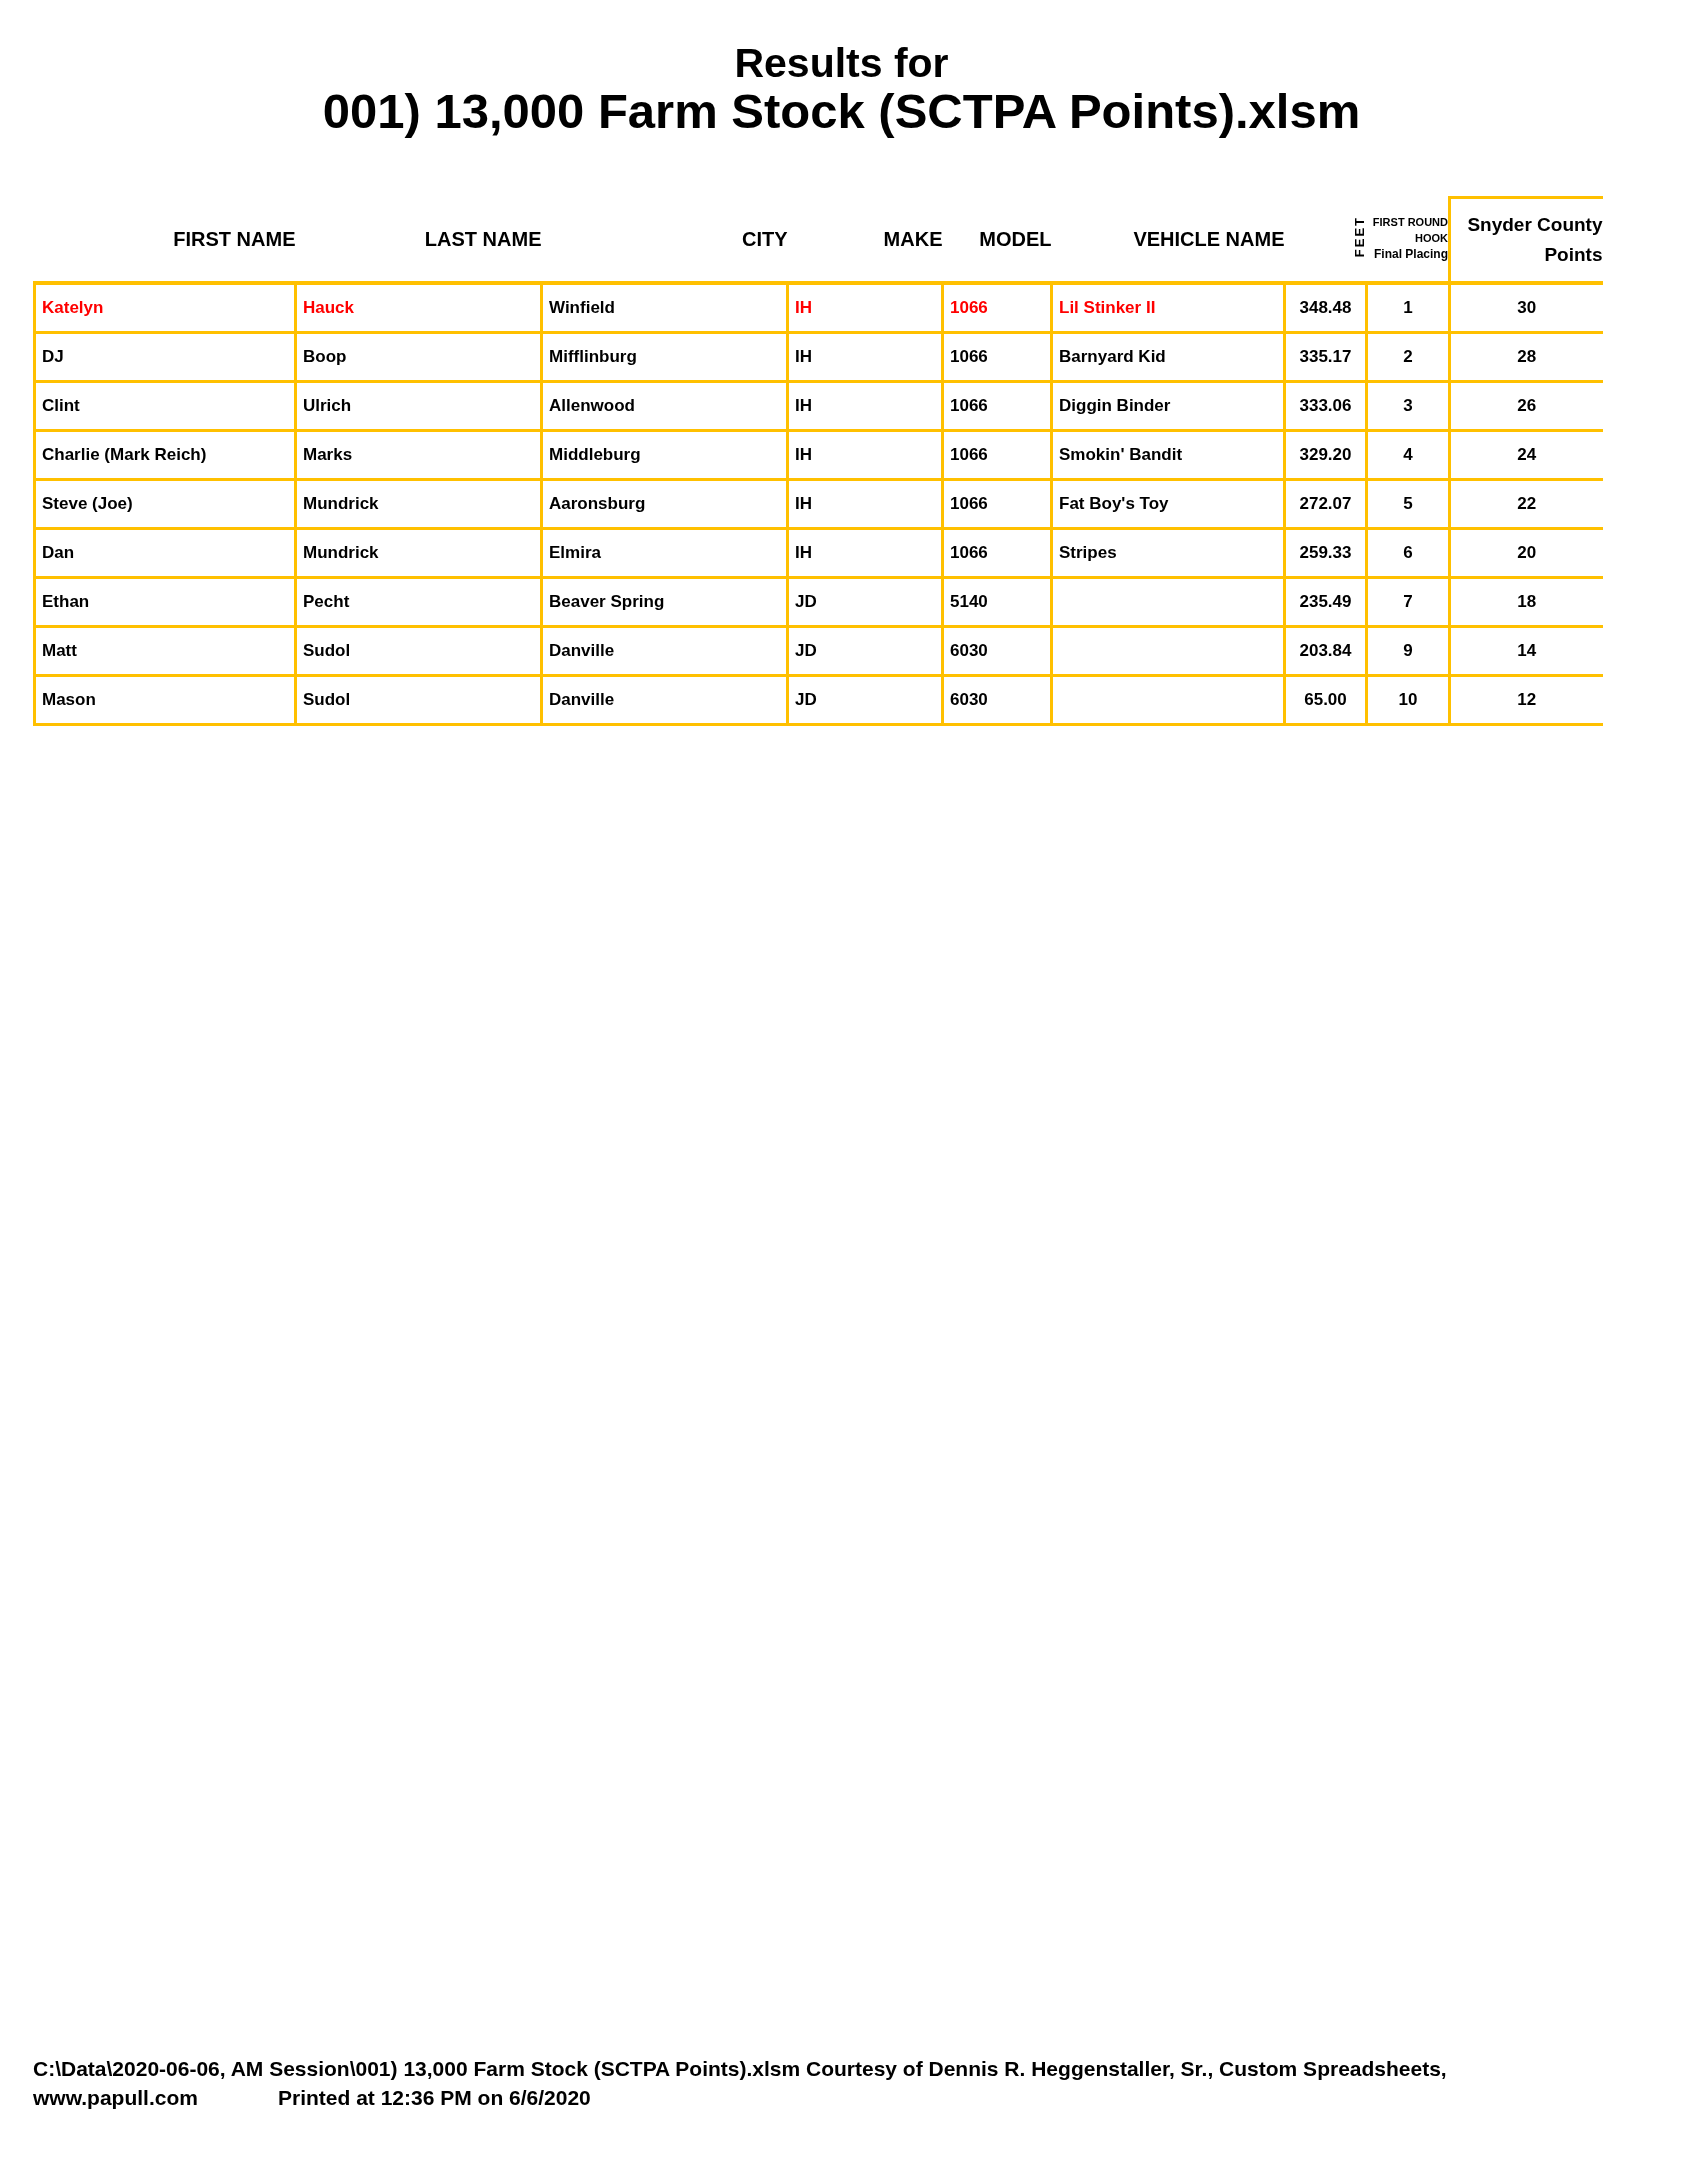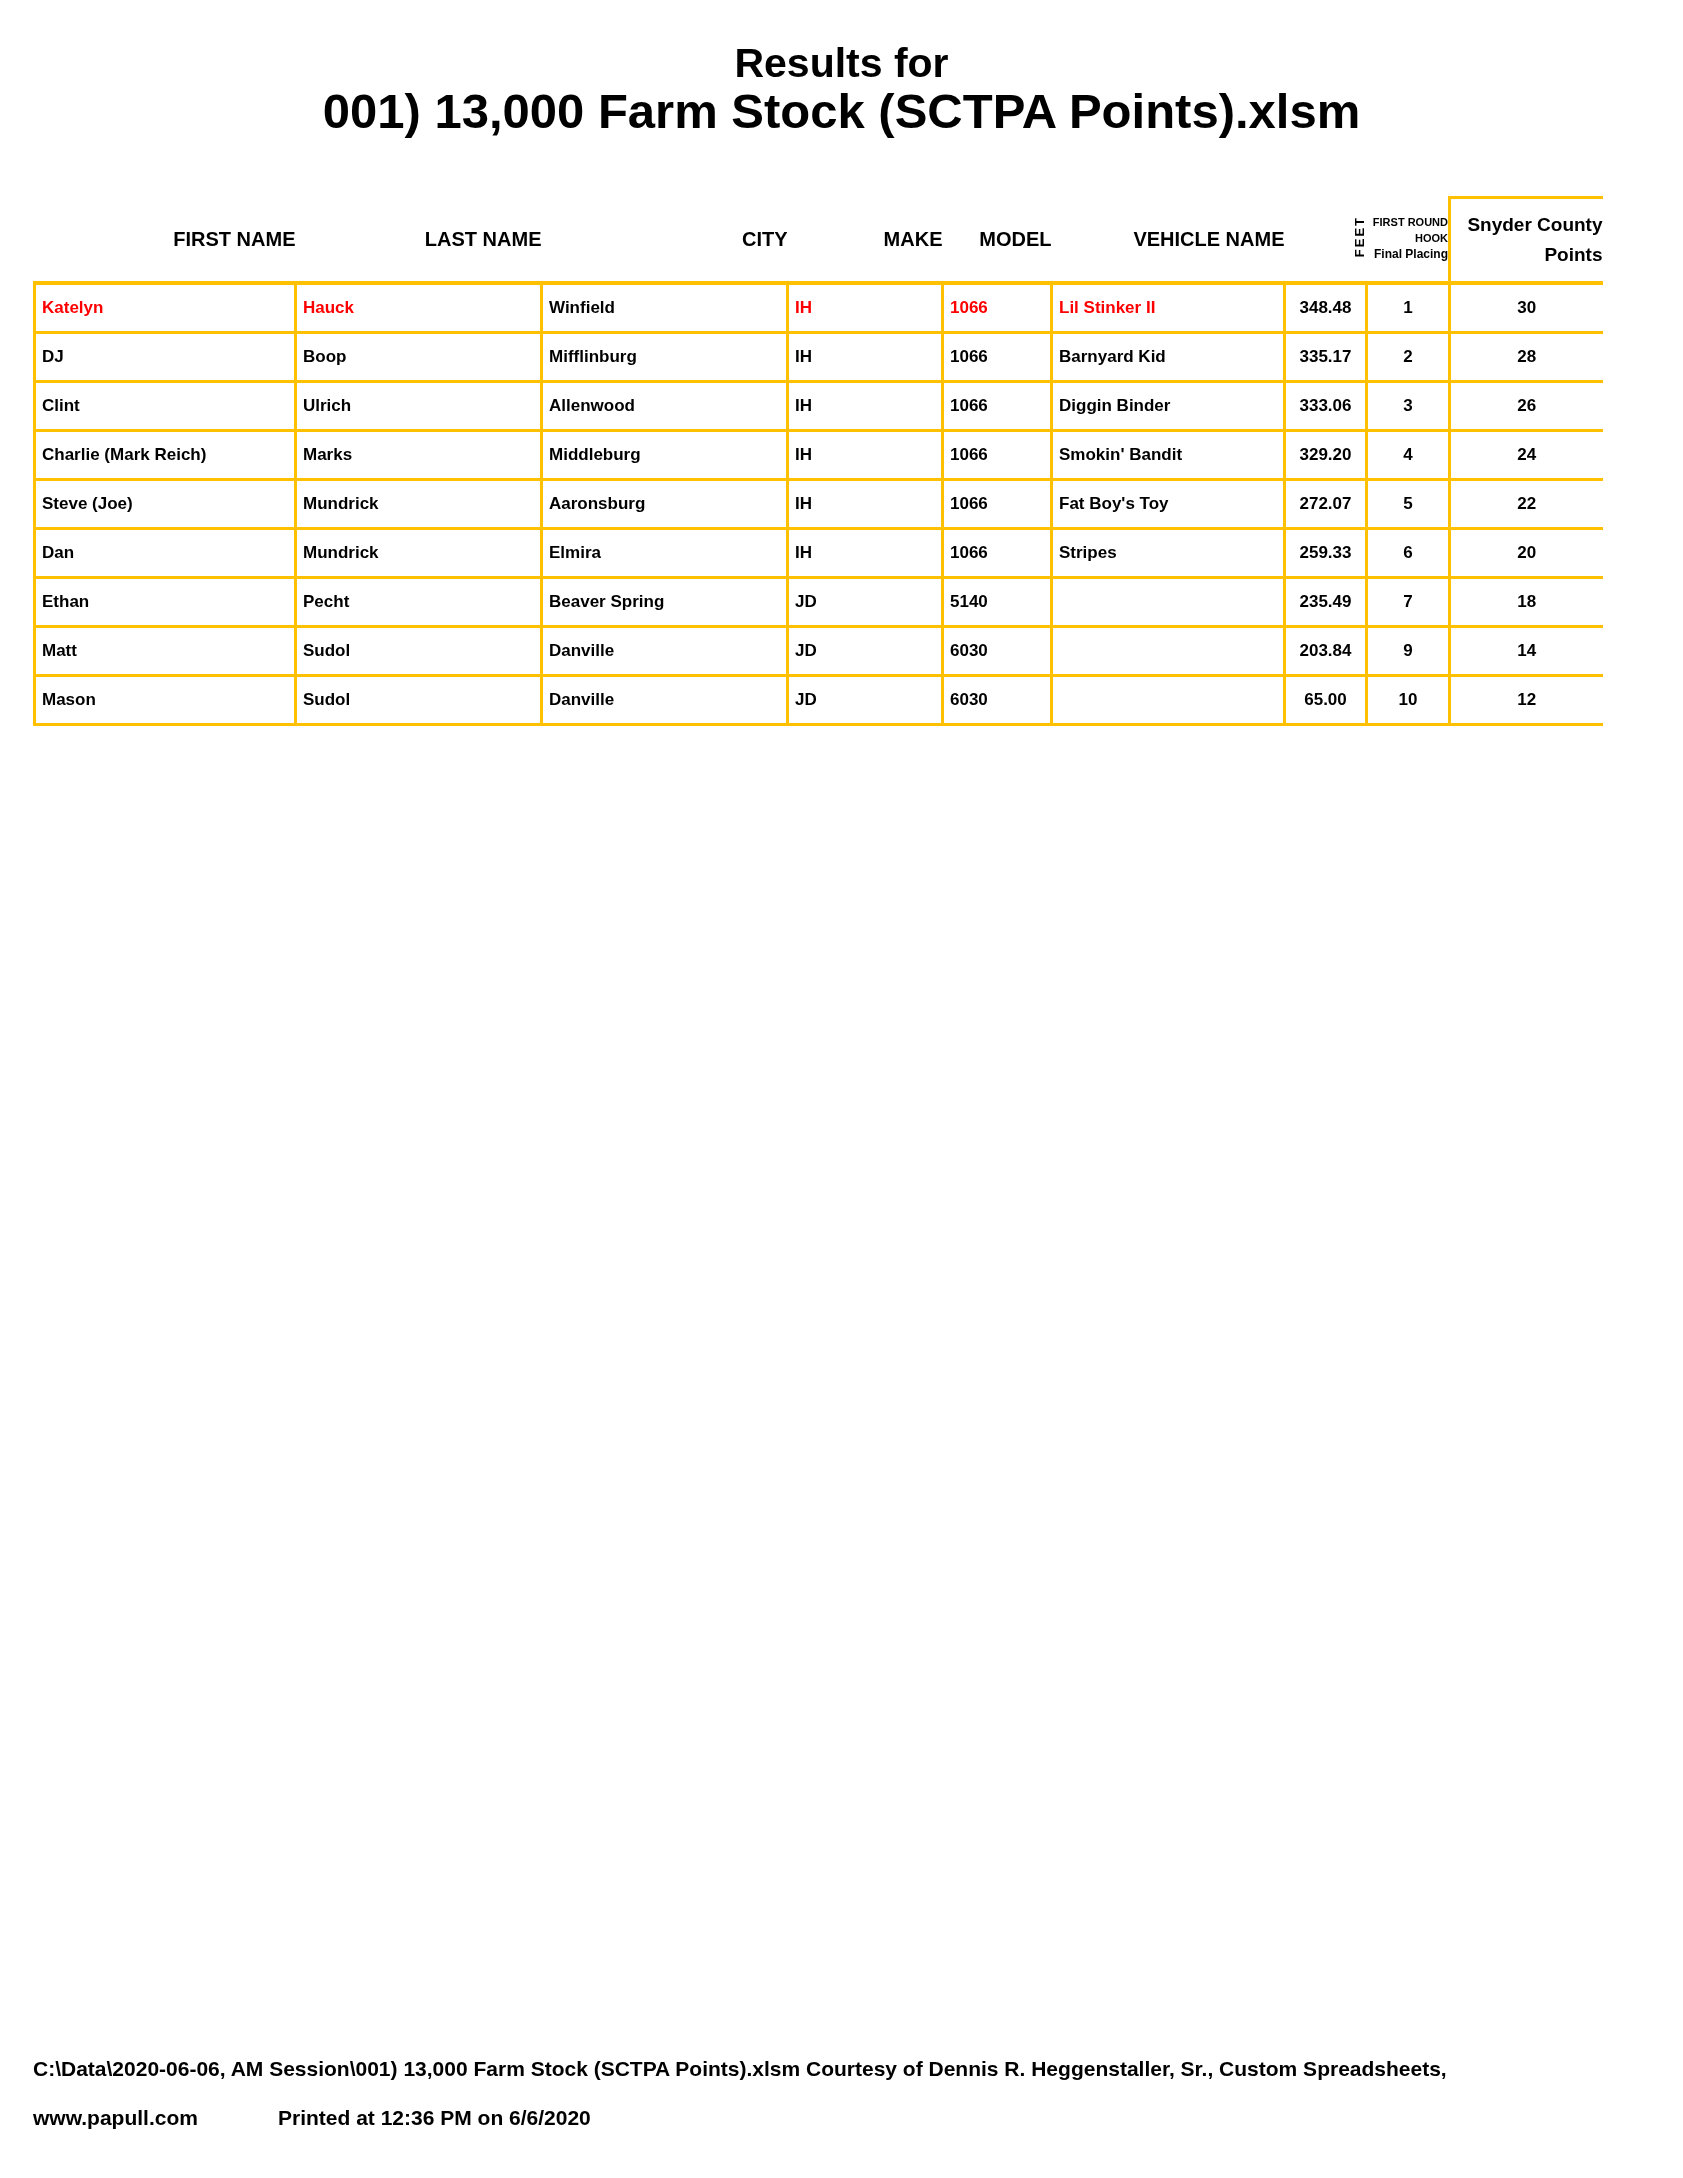--- a/index.html
+++ b/index.html
@@ -71,21 +71,21 @@
   tbody td.center { text-align: center; padding: 0; }
   tbody td.no-right { border-right: none; }
   tbody td.red { color: var(--red-color, #FF0000); margin-left: 40px; }
   .footer {
     position: absolute;
     left: 33px; top: 2057px;
     font-size: 21px;
     font-weight: bold;
     white-space: nowrap;
   }
-  .footer-line2 { margin-top: 25px; }
+  .footer-line2 { margin-top: 5px; }
   .footer-line2 .www { display: inline-block; width: 245px; }
 </style>
 </head>
 <body>
 
 <div class="page">
 
   <div class="title-line1">Results for</div>
   <div class="title-line2">001) 13,000 Farm Stock (SCTPA Points).xlsm</div>
 

